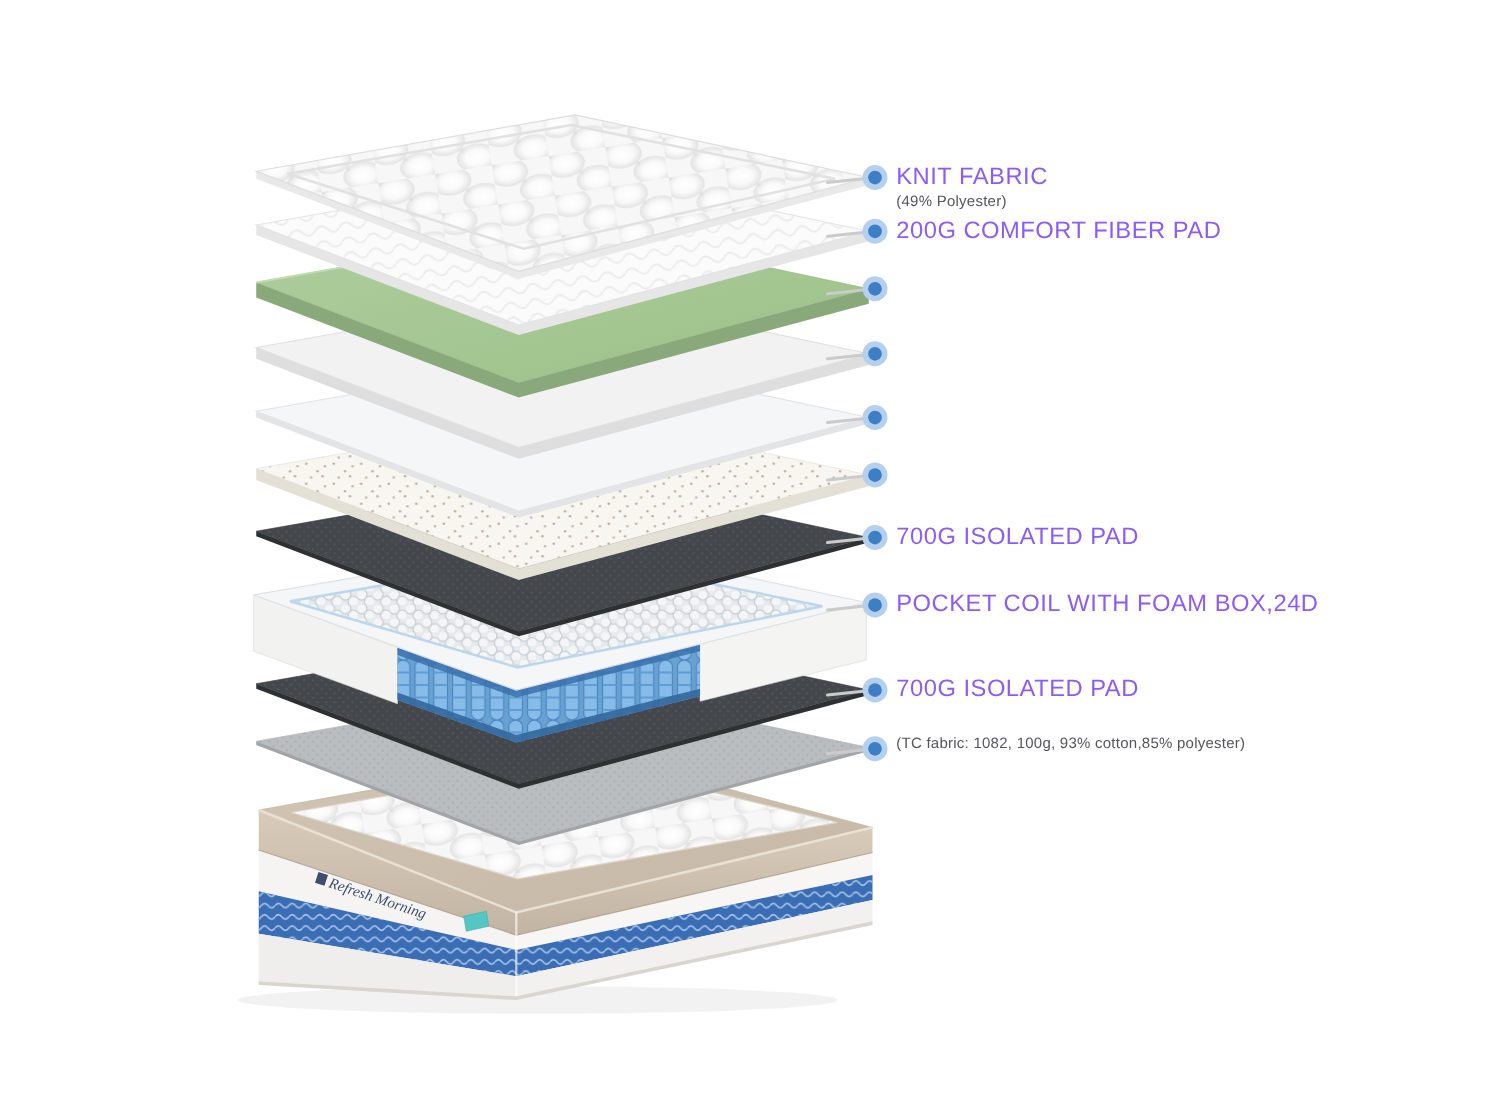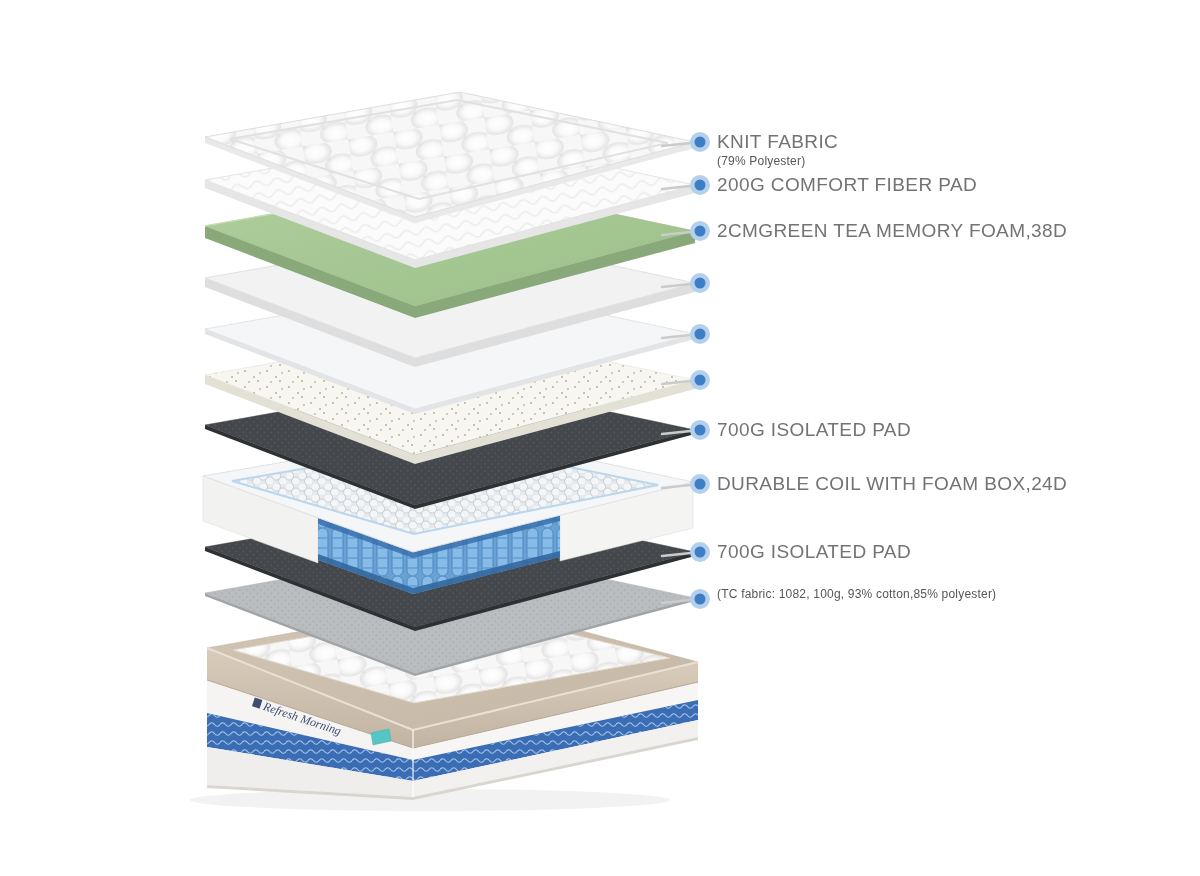--- a/index.html
+++ b/index.html
@@ -1,20 +1,20 @@
 <!DOCTYPE html>
 <html><head>
 <meta charset="utf-8">
 <style>
   html,body{margin:0;padding:0;background:#ffffff;}
   .stage{position:relative;width:1200px;height:876px;background:#ffffff;overflow:hidden;
          font-family:"Liberation Sans",sans-serif;}
   .diagram-svg{position:absolute;left:0;top:0;}
   .callout{position:absolute;left:717px;color:#4e4f51;}
-  .callout-main{font-size:19px;line-height:24px;letter-spacing:.4px;white-space:nowrap;color:#737373;}
+  .callout-main{font-size:19px;line-height:24px;letter-spacing:.4px;white-space:nowrap;color:#8b5cf6;}
   .callout-sub{font-size:12px;line-height:15px;letter-spacing:.2px;white-space:nowrap;color:#55565a;}
 </style>
 </head>
 <body>
 
 <div class="stage">
 
 <svg class="diagram-svg" width="1200" height="876" viewBox="0 0 1200 876">
   <defs>
     <radialGradient id="bump">
@@ -214,33 +214,30 @@
     <g>
       <line x1="662" y1="603" x2="700" y2="599" stroke="#cbcbcb" stroke-width="2.5"></line>
       <circle cx="700" cy="599" r="10" fill="#b5d0ec"></circle>
           <circle cx="700" cy="599" r="5.5" fill="#3e7ec5"></circle>
     </g>
   </g>
 </svg>
 
   <div class="callout" style="top:130px">
     <div class="callout-main">KNIT FABRIC</div>
-    <div class="callout-sub">(79% Polyester)</div>
+    <div class="callout-sub">(49% Polyester)</div>
   </div>
   <div class="callout" style="top:173px">
     <div class="callout-main">200G COMFORT FIBER PAD</div>
   </div>
-  <div class="callout" style="top:219px">
-    <div class="callout-main">2CMGREEN TEA MEMORY FOAM,38D</div>
-  </div>
   <div class="callout" style="top:418px">
     <div class="callout-main">700G ISOLATED PAD</div>
   </div>
   <div class="callout" style="top:472px">
-    <div class="callout-main">DURABLE COIL WITH FOAM BOX,24D</div>
+    <div class="callout-main">POCKET COIL WITH FOAM BOX,24D</div>
   </div>
   <div class="callout" style="top:540px">
     <div class="callout-main">700G ISOLATED PAD</div>
   </div>
   <div class="callout" style="top:587px">
     <div class="callout-sub">(TC fabric: 1082, 100g, 93% cotton,85% polyester)</div>
   </div>
 
 </div>
 

